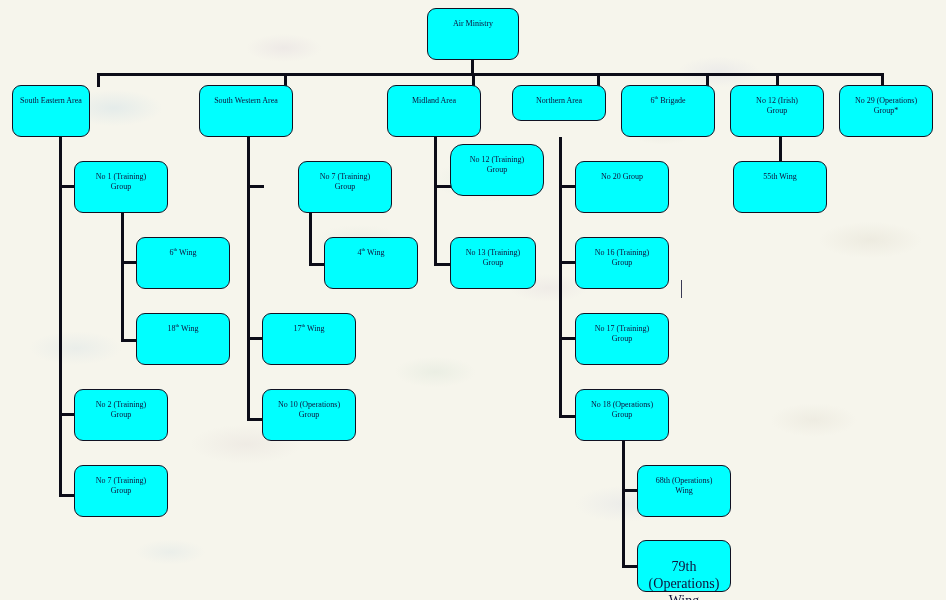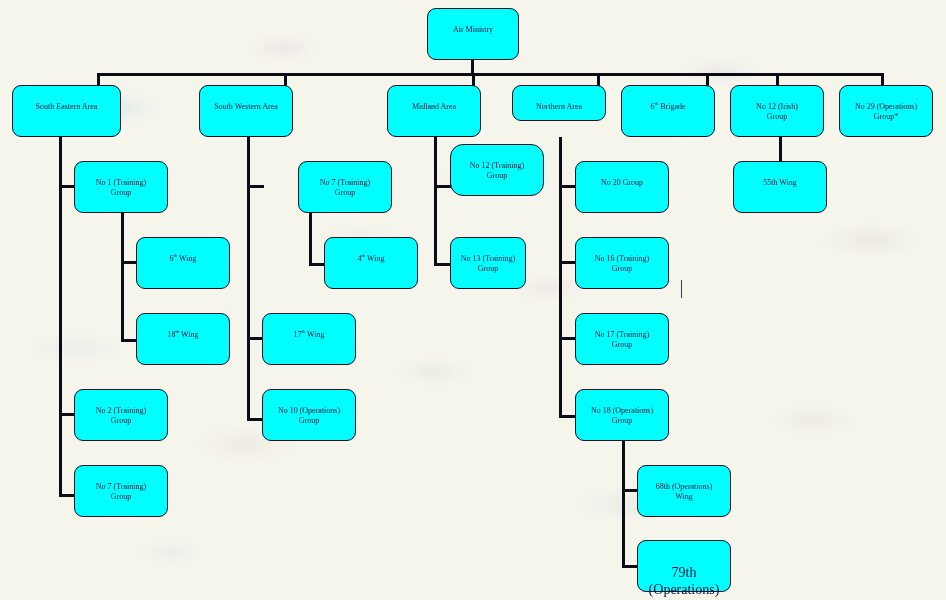--- a/index.html
+++ b/index.html
@@ -32,21 +32,20 @@
   }
   .node{
     position:absolute;
     box-sizing:border-box;
     background:#00ffff;
     border:1.6px solid #111122;
     border-radius:9px;
     color:#10103a;
     text-align:center;
     line-height:1.22;
-    padding-top:6px;
     z-index:3;
     white-space:pre-line;
   }
   .node .lbl{display:block;}
   .conn{
     position:absolute;
     background:#0c0c18;
     z-index:1;
   }
   .stray{
@@ -104,21 +103,21 @@
   <div class="conn" style="left:622px;top:489px;width:18px;height:3px;"></div>
   <div class="conn" style="left:622px;top:565px;width:18px;height:3px;"></div>
 
   <div class="conn" style="left:779px;top:137px;width:3px;height:25px;"></div>
 
   <div class="stray" style="left:681px;top:280px;width:1px;height:18px;"></div>
 
   <div class="node" style="left: 427px; top: 8px; width: 92px; height: 52px; font-size: 8px;">
     <span class="lbl">Air Ministry</span>
   </div>
-  <div class="node" style="left: 12px; top: 85px; width: 109px; height: 52px; font-size: 8px;">
+  <div class="node" style="left: 12px; top: 85px; width: 78px; height: 52px; font-size: 8px;">
     <span class="lbl">South Eastern Area</span>
   </div>
   <div class="node" style="left: 199px; top: 85px; width: 94px; height: 52px; font-size: 8px;">
     <span class="lbl">South Western Area</span>
   </div>
   <div class="node" style="left: 387px; top: 85px; width: 94px; height: 52px; font-size: 8px;">
     <span class="lbl">Midland Area</span>
   </div>
   <div class="node" style="left: 512px; top: 85px; width: 94px; height: 36px; font-size: 8px;">
     <span class="lbl">Northern Area</span>
@@ -166,21 +165,21 @@
   </div>
   <div class="node" style="left: 262px; top: 389px; width: 94px; height: 52px; font-size: 8px;">
     <span class="lbl">No 10 (Operations)
 Group</span>
   </div>
 
   <div class="node" style="left: 450px; top: 144px; width: 94px; height: 52px; font-size: 8px; border-radius: 13px;">
     <span class="lbl">No 12 (Training)
 Group</span>
   </div>
-  <div class="node" style="left: 450px; top: 237px; width: 76px; height: 52px; font-size: 8px;">
+  <div class="node" style="left: 450px; top: 237px; width: 86px; height: 52px; font-size: 8px;">
     <span class="lbl">No 13 (Training)
 Group</span>
   </div>
 
   <div class="node" style="left: 575px; top: 161px; width: 94px; height: 52px; font-size: 8px;">
     <span class="lbl">No 20 Group</span>
   </div>
   <div class="node" style="left: 575px; top: 237px; width: 94px; height: 52px; font-size: 8px;">
     <span class="lbl">No 16 (Training)
 Group</span>

